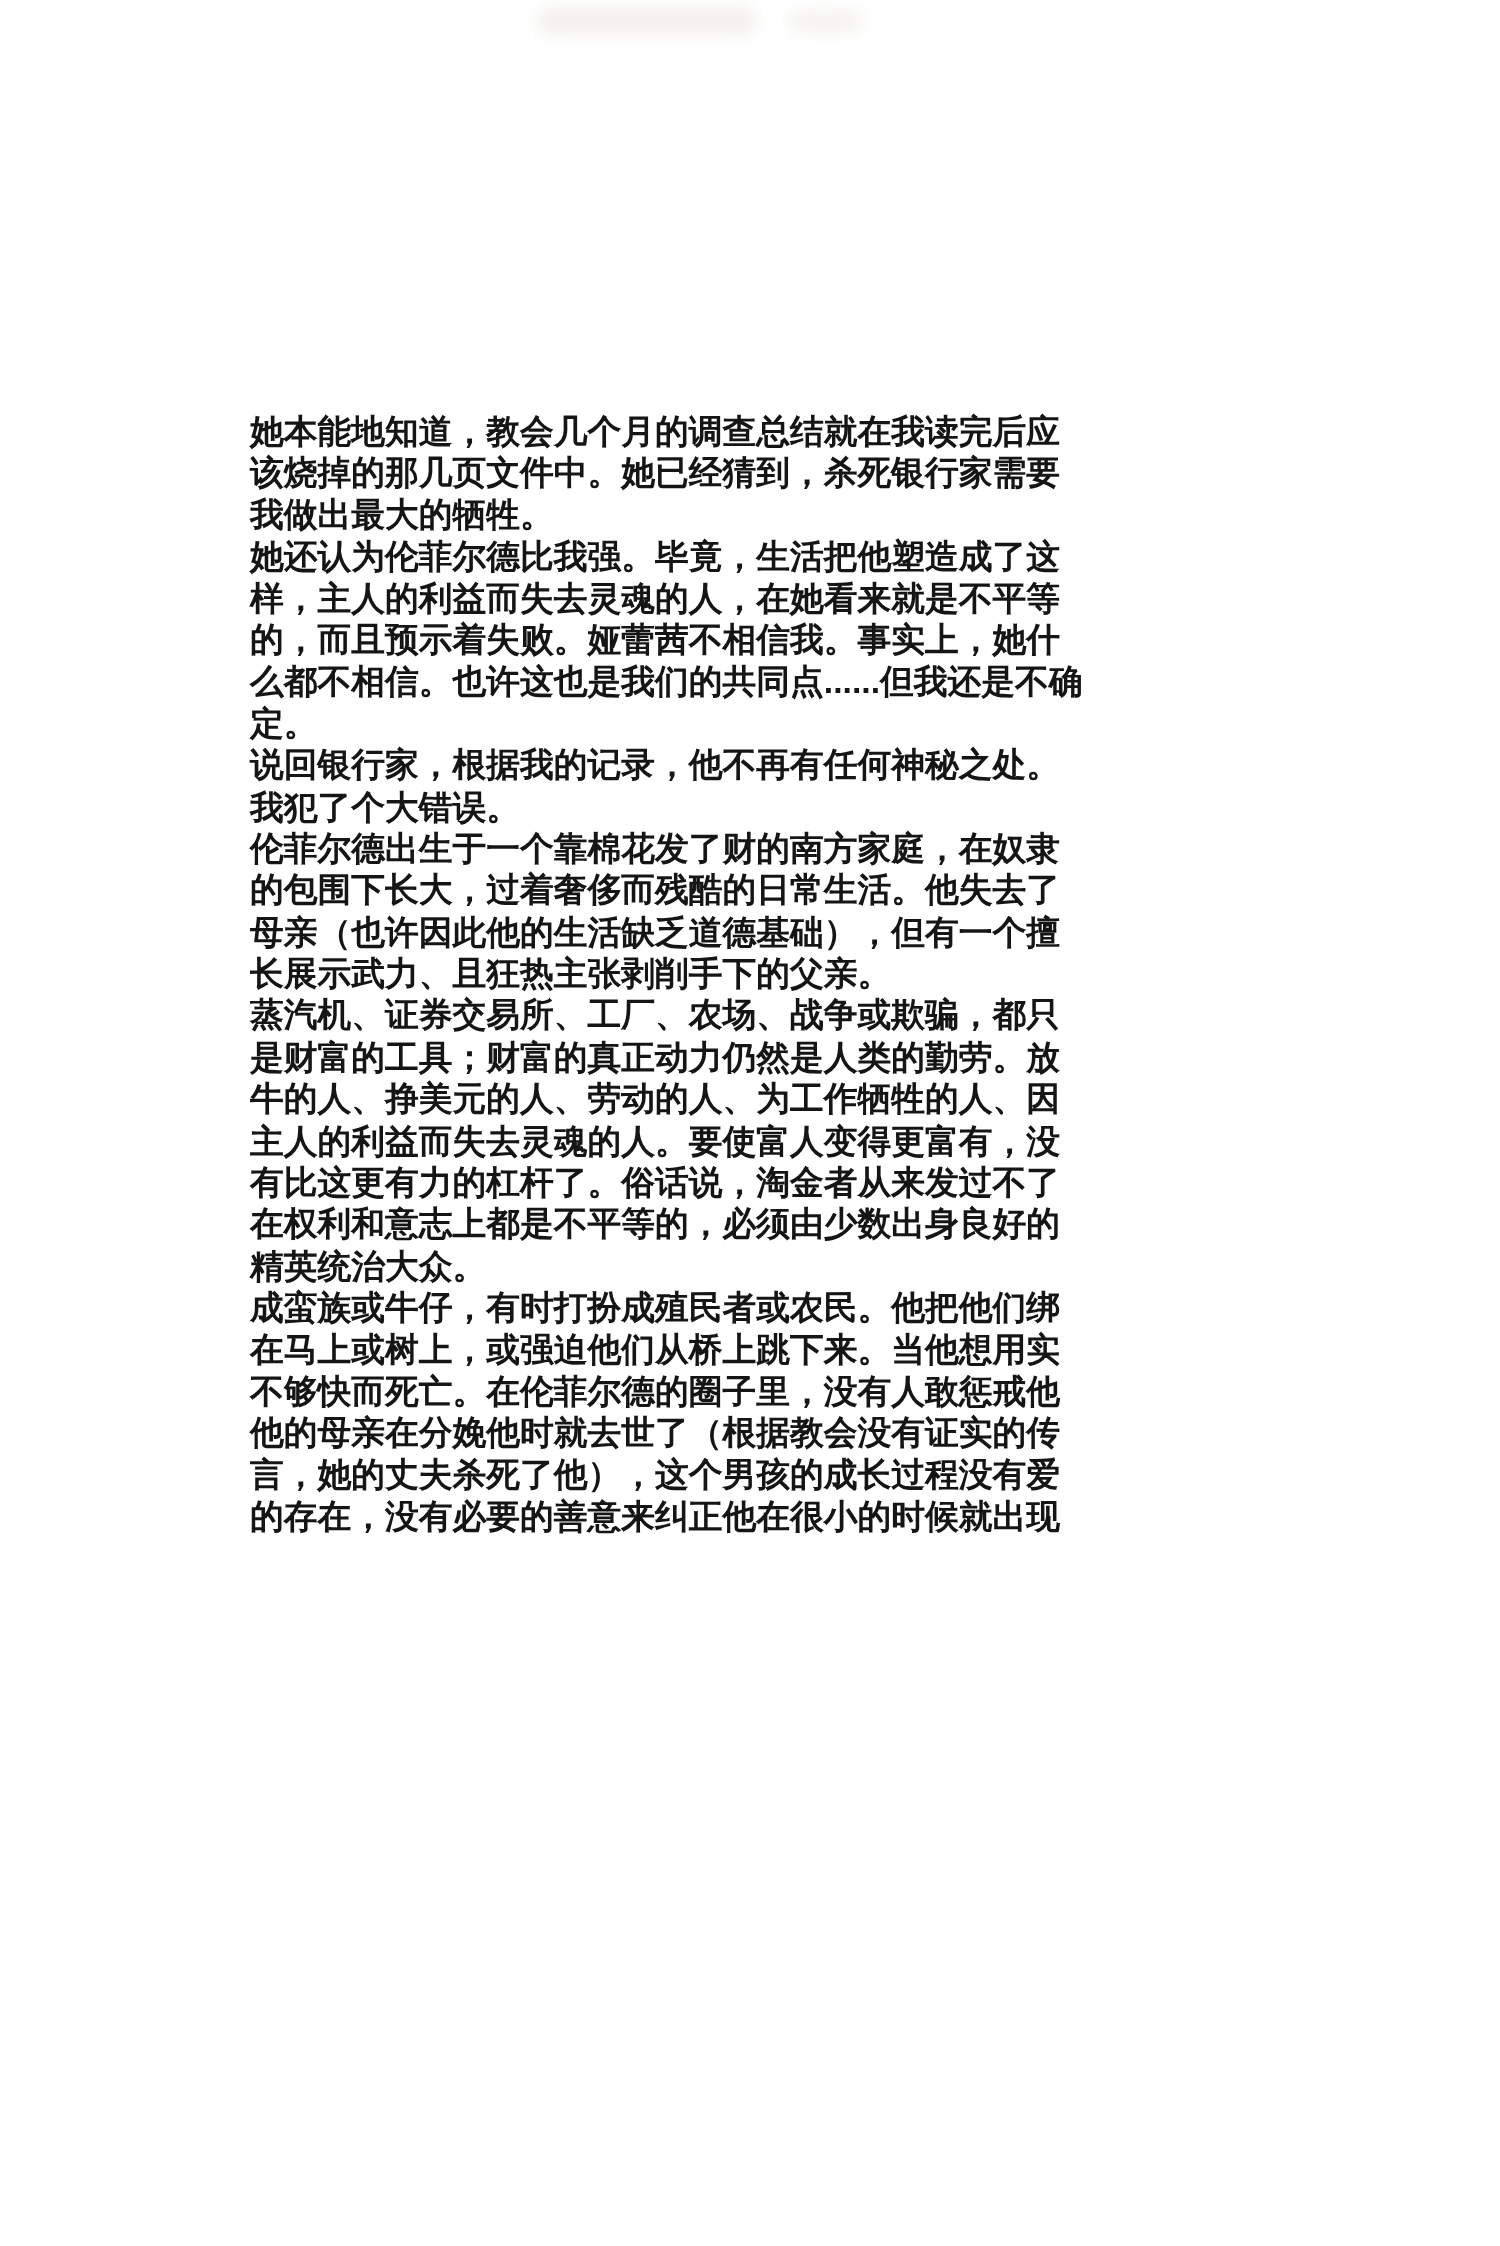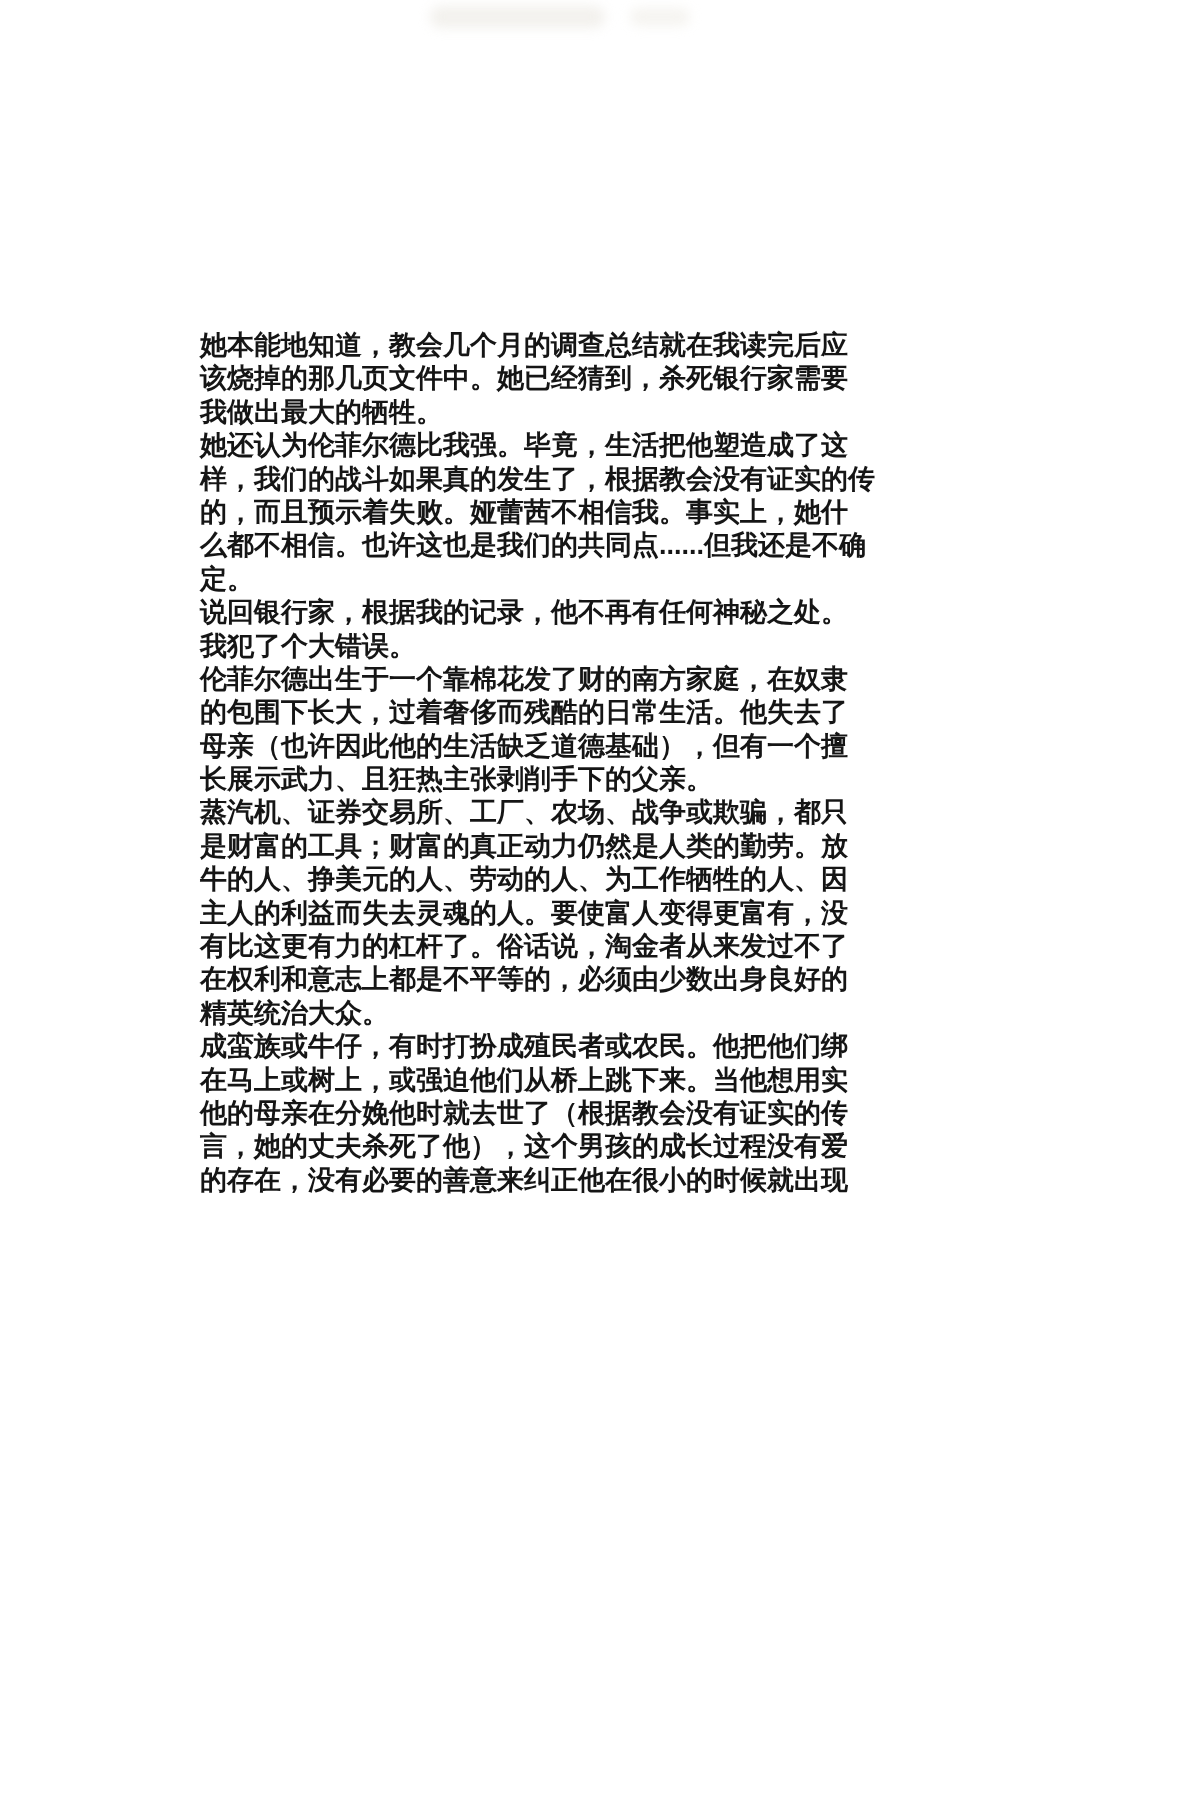--- a/index.html
+++ b/index.html
@@ -81,39 +81,40 @@
 <div class="page">
 
   <div class="scan-smudge-top"></div>
   <div class="scan-smudge-top2"></div>
 
   <div class="text-block">
     <div class="text-line">她本能地知道，教会几个月的调查总结就在我读完后应</div>
     <div class="text-line">该烧掉的那几页文件中。她已经猜到，杀死银行家需要</div>
     <div class="text-line">我做出最大的牺牲。</div>
     <div class="text-line">她还认为伦菲尔德比我强。毕竟，生活把他塑造成了这</div>
-    <div class="text-line">样，我们的战斗如果真的发生了，根据教会没有证实的传</div>
+    <div class="text-line">样，主人的利益而失去灵魂的人，在她看来就是不平等</div>
     <div class="text-line">的，而且预示着失败。娅蕾茜不相信我。事实上，她什</div>
     <div class="text-line">么都不相信。也许这也是我们的共同点......但我还是不确</div>
     <div class="text-line">定。</div>
     <div class="text-line">说回银行家，根据我的记录，他不再有任何神秘之处。</div>
     <div class="text-line">我犯了个大错误。</div>
     <div class="text-line">伦菲尔德出生于一个靠棉花发了财的南方家庭，在奴隶</div>
     <div class="text-line">的包围下长大，过着奢侈而残酷的日常生活。他失去了</div>
     <div class="text-line">母亲（也许因此他的生活缺乏道德基础），但有一个擅</div>
     <div class="text-line">长展示武力、且狂热主张剥削手下的父亲。</div>
     <div class="text-line">蒸汽机、证券交易所、工厂、农场、战争或欺骗，都只</div>
     <div class="text-line">是财富的工具；财富的真正动力仍然是人类的勤劳。放</div>
     <div class="text-line">牛的人、挣美元的人、劳动的人、为工作牺牲的人、因</div>
     <div class="text-line">主人的利益而失去灵魂的人。要使富人变得更富有，没</div>
     <div class="text-line">有比这更有力的杠杆了。俗话说，淘金者从来发过不了</div>
     <div class="text-line">在权利和意志上都是不平等的，必须由少数出身良好的</div>
     <div class="text-line">精英统治大众。</div>
     <div class="text-line">成蛮族或牛仔，有时打扮成殖民者或农民。他把他们绑</div>
     <div class="text-line">在马上或树上，或强迫他们从桥上跳下来。当他想用实</div>
+    <div class="text-line">不够快而死亡。在伦菲尔德的圈子里，没有人敢惩戒他</div>
     <div class="text-line">他的母亲在分娩他时就去世了（根据教会没有证实的传</div>
     <div class="text-line">言，她的丈夫杀死了他），这个男孩的成长过程没有爱</div>
     <div class="text-line">的存在，没有必要的善意来纠正他在很小的时候就出现</div>
   </div>
 
   <div class="page-number">21</div>
 
   <div class="scan-edge-bottom"></div>
 
 </div>

